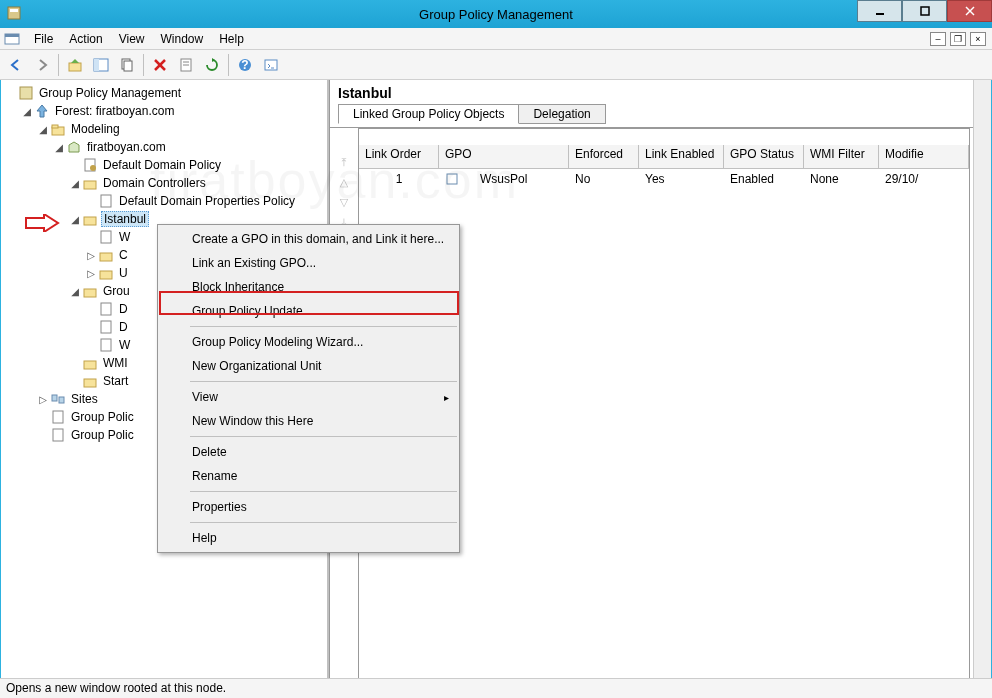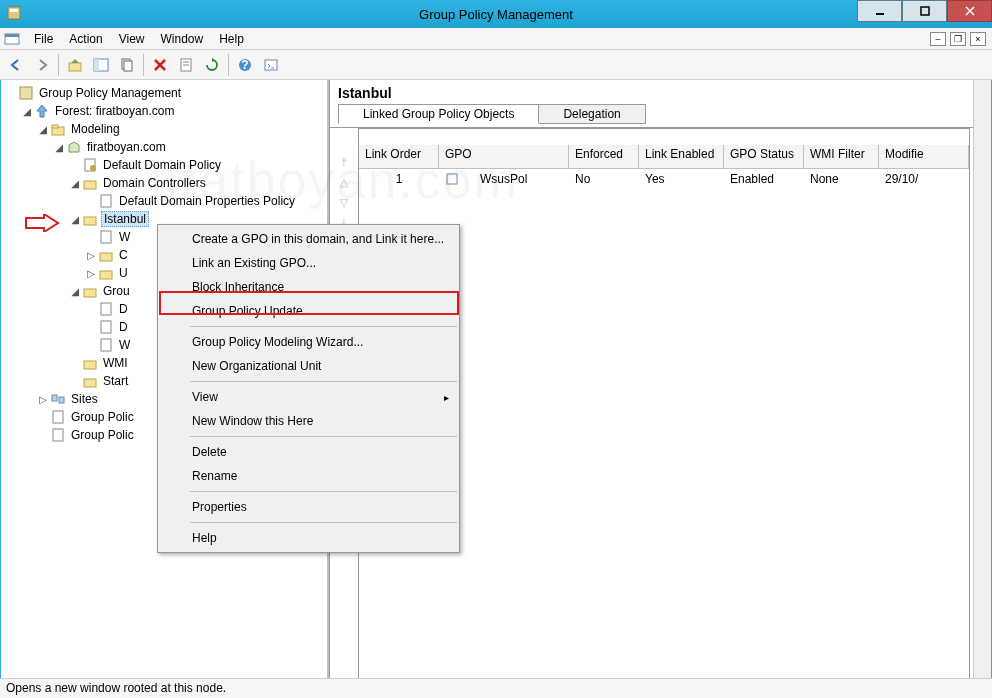--- a/index.html
+++ b/index.html
@@ -32,21 +32,21 @@
 .t-lbl { padding: 1px 2px; }
 .i0{padding-left:0}.i1{padding-left:16px}.i2{padding-left:32px}.i3{padding-left:48px}.i4{padding-left:64px}.i5{padding-left:80px}
 
 .tree-hscroll { position:absolute; bottom:0; left:0; right:0; height:18px; background:#efefef; border-top:1px solid #ccc; display:flex; align-items:center; }
 .tree-hscroll .bar { height:14px; background:#c0c0c0; width:140px; margin-left:4px; }
 
 .rightpane { flex: 1; display: flex; flex-direction: column; border-left: 1px solid #999; }
 .rp-head { padding: 5px 8px 3px 8px; border-bottom: 1px solid #999; }
 .rp-title { font-weight: bold; font-size: 14px; margin-bottom: 3px; }
 .rp-tabs { display: flex; }
-.rp-tab { border: 1px solid #999; padding: 2px 24px; background: #f0f0f0; margin-right: -1px; font-size: 12px; }
+.rp-tab { border: 1px solid #999; padding: 2px 14px; background: #f0f0f0; margin-right: -1px; font-size: 12px; }
 .rp-tab.active { background: #fff; border-bottom-color: #fff; position: relative; z-index: 1; }
 
 .rp-table-wrap { flex: 1; position: relative; padding: 3px; }
 .gp-table { border: 1px solid #999; position: absolute; left: 3px; right: 3px; top: 0; bottom: 20px; overflow:hidden;}
 .gp-head { display: flex; background: #f4f4f4; border-bottom: 1px solid #c0c0c0; height: 24px; margin-top: 16px; }
 .gp-head .col { padding: 2px 6px; border-right: 1px solid #c0c0c0; font-size: 12px; }
 .gp-row { display: flex; height: 20px; align-items: center; }
 .gp-row .col { padding: 2px 6px; }
 .gp-left-btns{ position:absolute; left:6px; top:28px; width:18px; display:flex; flex-direction:column; gap:4px;}
 .gp-left-btns div{width:16px;height:16px;color:#bbb;font-size:11px;text-align:center;}

